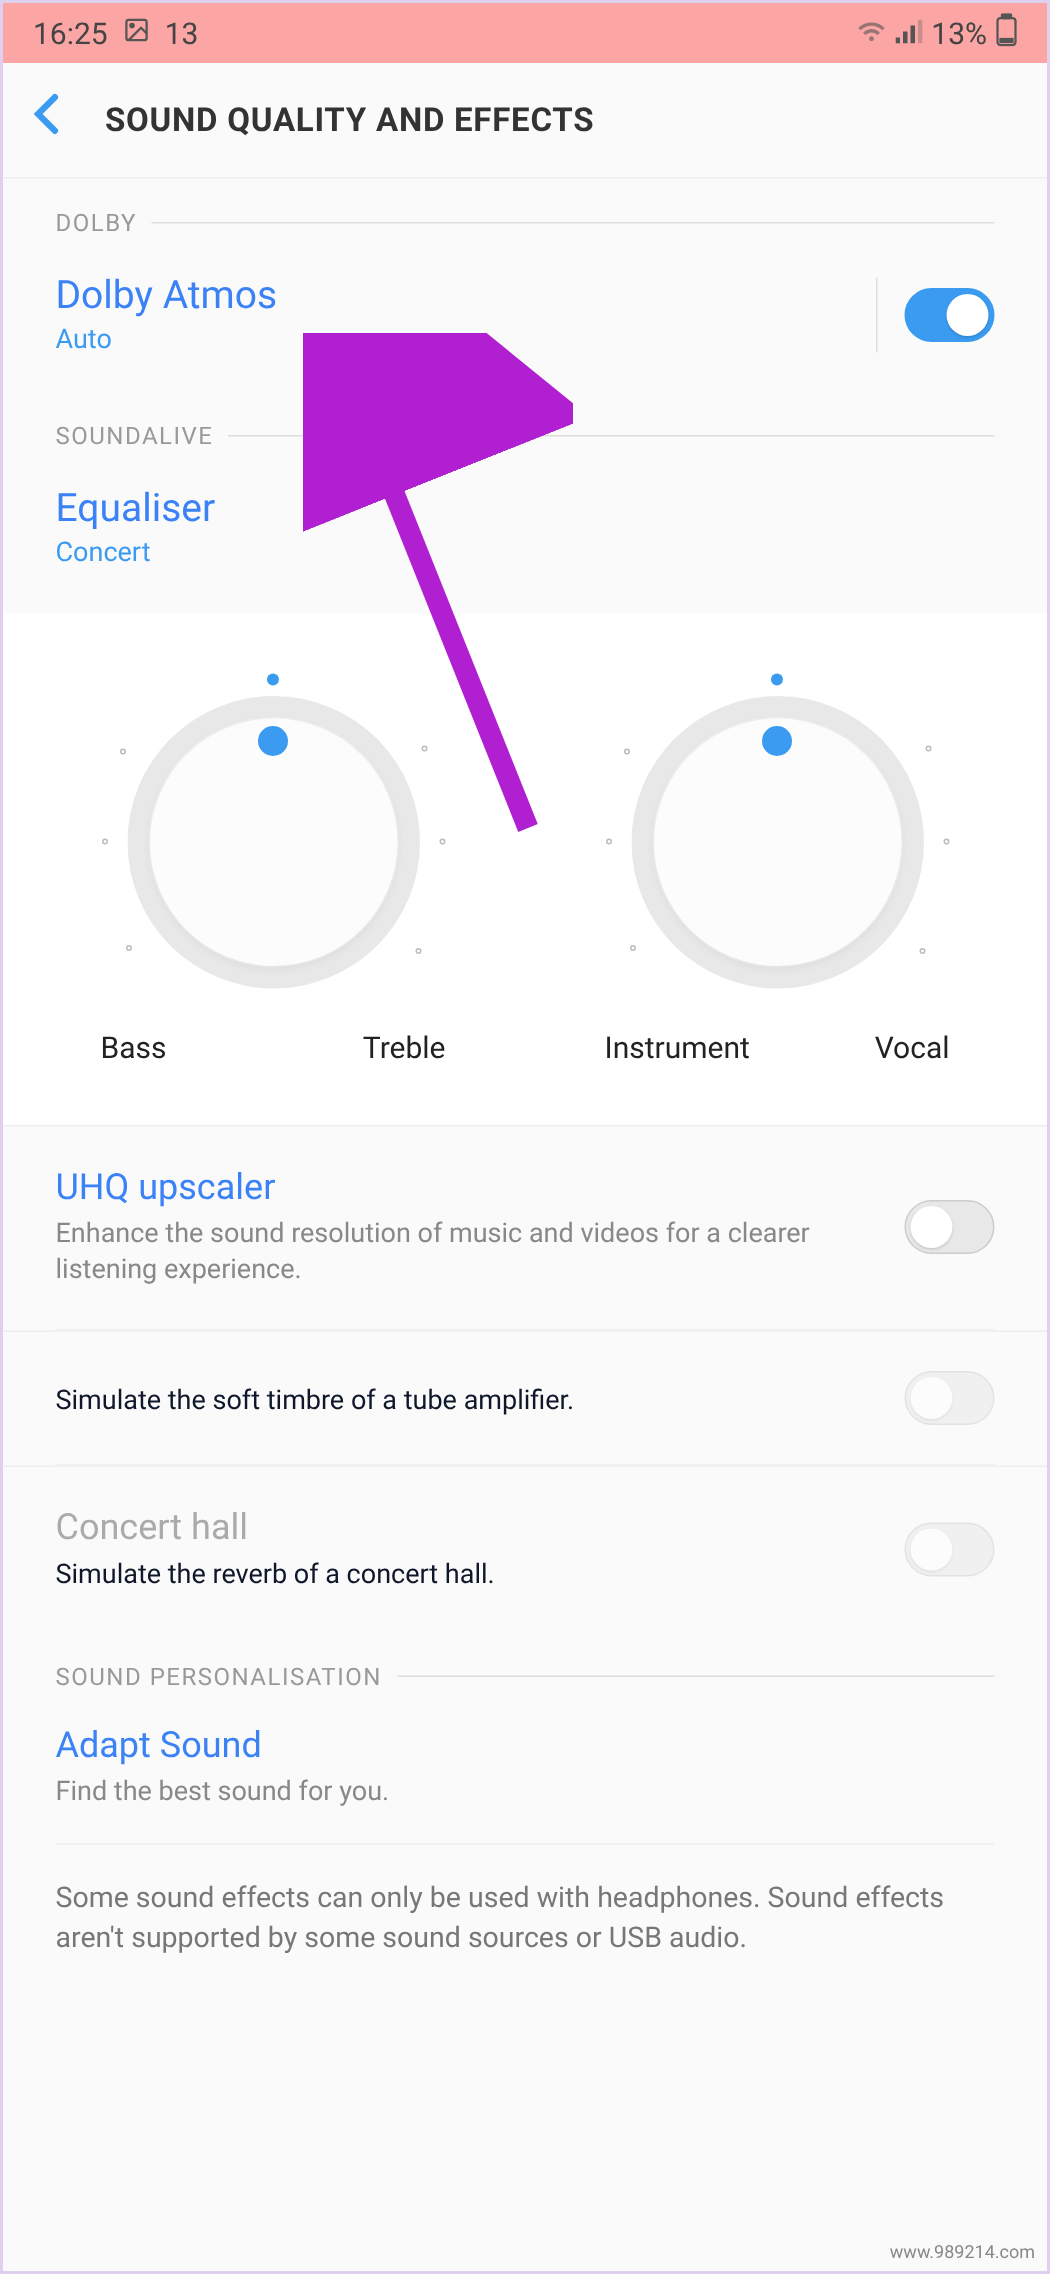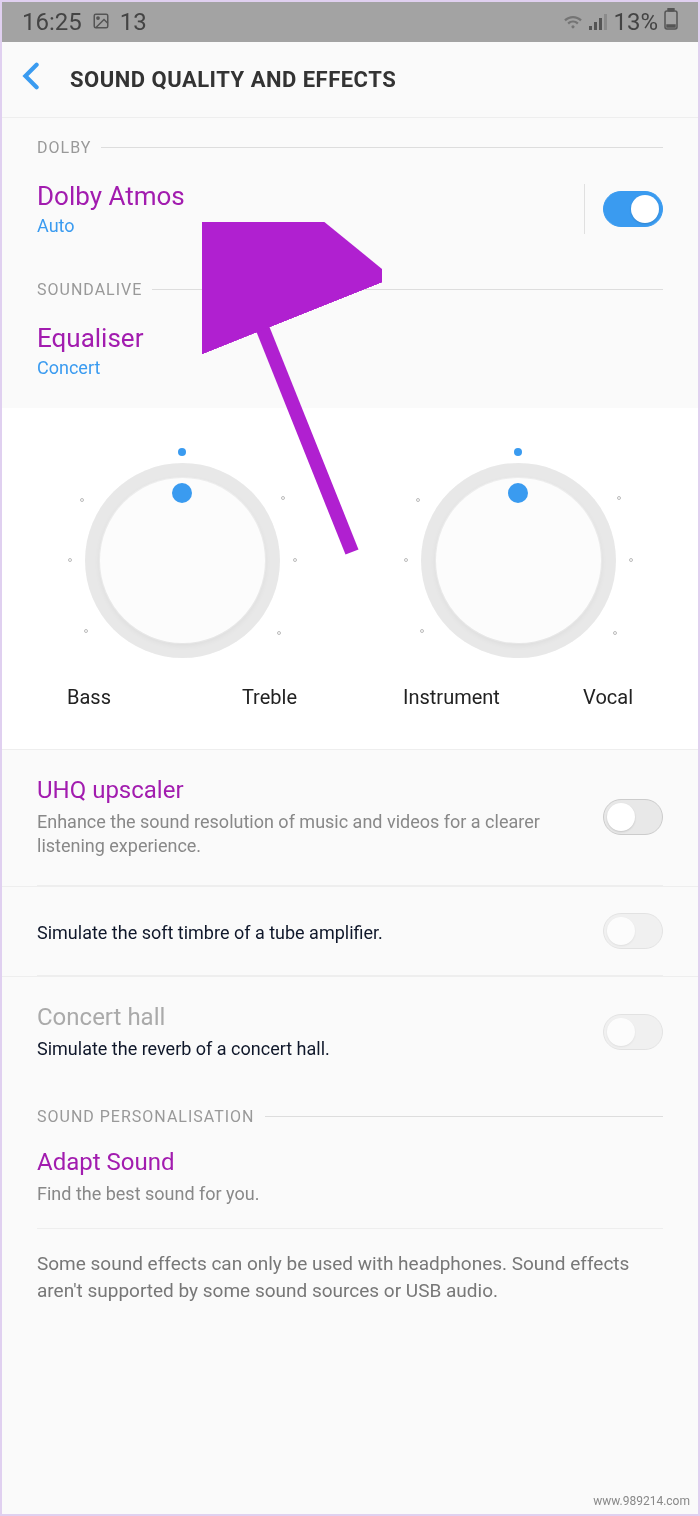--- a/index.html
+++ b/index.html
@@ -15,22 +15,22 @@
       border: 2px solid #e0d0f0;
       position: relative;
       overflow: hidden;
     }
     .status-bar {
       height: 40px;
       display: flex;
       justify-content: space-between;
       align-items: center;
       padding: 0 20px;
-      background: #a3a3a3;
-      font-size: 24px;
+      background: #fca5a5;
+      font-size: 20px;
       color: #444;
     }
     .status-left {
       display: flex;
       align-items: center;
       gap: 10px;
     }
     .status-right {
       display: flex;
       align-items: center;
@@ -72,21 +72,21 @@
       background: #ddd;
     }
     .setting-item {
       display: flex;
       justify-content: space-between;
       align-items: center;
       padding: 24px 0;
     }
     .setting-title {
       font-size: 26px;
-      color: #a21caf;
+      color: #3b82f6;
     }
     .setting-sub {
       font-size: 18px;
       color: #3a9bf0;
       margin-top: 4px;
     }
     .toggle {
       width: 60px;
       height: 36px;
       border-radius: 20px;

